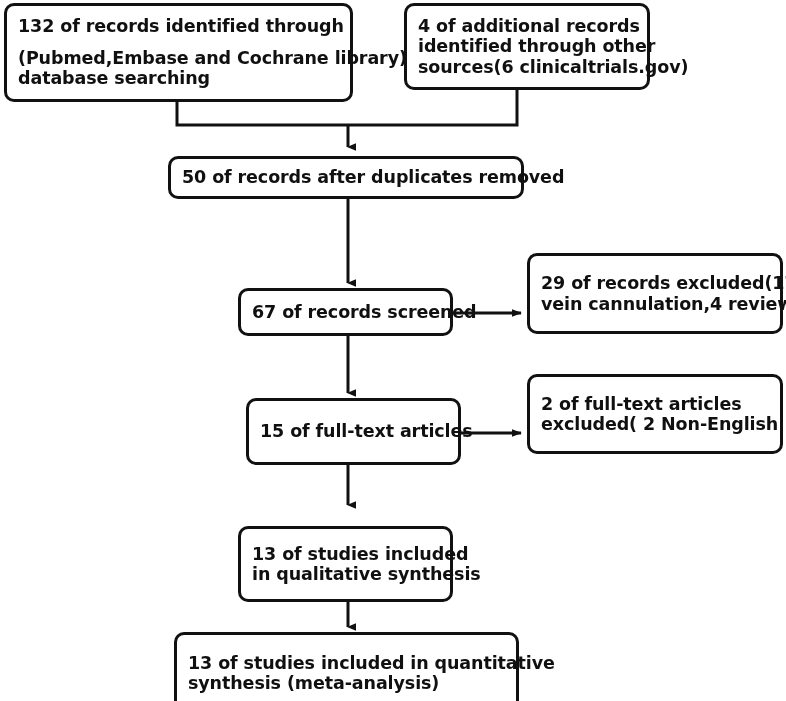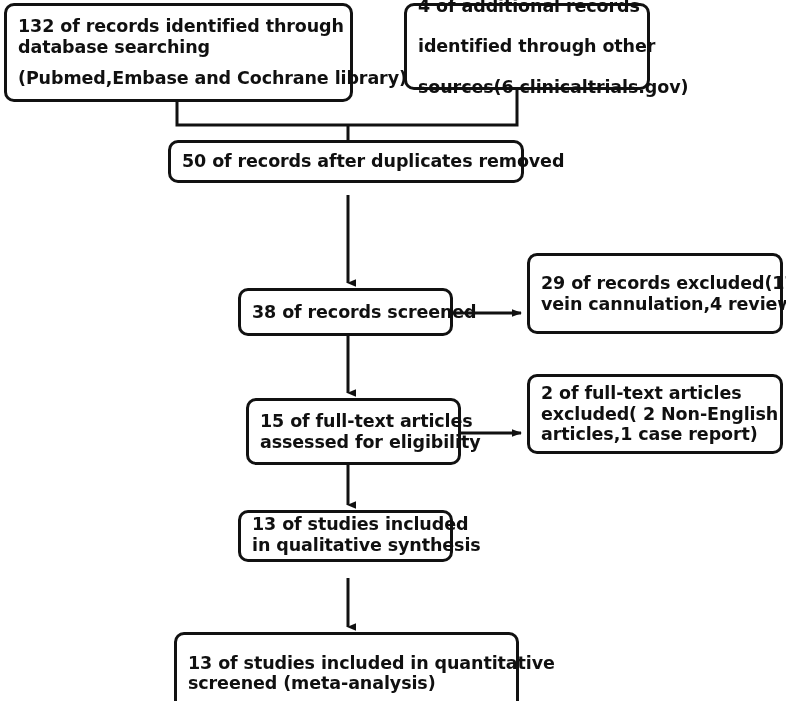--- a/index.html
+++ b/index.html
@@ -45,27 +45,27 @@
     line-height: 1.17;
     letter-spacing: -0.1px;
     white-space: pre;
   }
   .node .line.gap {
     margin-top: 11px;
   }
 
   
   #node-identified-db   { left: 4px;   top: 3px;   width: 349px; height: 99px; }
-  #node-identified-other{ left: 404px; top: 3px;   width: 246px; height: 87px; gap: 20px; }
-  #node-duplicates      { left: 168px; top: 140px; width: 356px; height: 43px; }
+  #node-identified-other{ left: 404px; top: 3px;   width: 246px; height: 87px; }
+  #node-duplicates      { left: 168px; top: 156px; width: 356px; height: 43px; }
   #node-screened        { left: 238px; top: 288px; width: 215px; height: 48px; }
   #node-excluded-screen { left: 527px; top: 253px; width: 256px; height: 81px; }
   #node-fulltext        { left: 246px; top: 398px; width: 215px; height: 67px; }
   #node-excluded-full   { left: 527px; top: 374px; width: 256px; height: 80px; }
-  #node-qualitative     { left: 238px; top: 510px; width: 215px; height: 52px; justify-content: flex-end; }
+  #node-qualitative     { left: 238px; top: 526px; width: 215px; height: 76px; }
   #node-quantitative    { left: 174px; top: 632px; width: 345px; height: 82px; }
 </style>
 </head>
 <body>
 
 <div id="diagram">
 
   <svg id="connector-layer" viewBox="0 0 786 701" width="786" height="701" xmlns="http://www.w3.org/2000/svg">
     <defs>
       <marker id="arrowDown" markerWidth="10" markerHeight="10" refX="5" refY="8" orient="auto" markerUnits="userSpaceOnUse">
@@ -106,57 +106,55 @@
       <line x1="348" y1="465" x2="348" y2="505" stroke="#111111" stroke-width="3" marker-end="url(#arrowDown)"></line>
     </g>
 
     <g>
       <line x1="348" y1="578" x2="348" y2="627" stroke="#111111" stroke-width="3" marker-end="url(#arrowDown)"></line>
     </g>
   </svg>
 
   <div class="node" id="node-identified-db">
     <div class="line">132 of records identified through</div>
+    <div class="line gap">(Pubmed,Embase and Cochrane library)</div>
     <div class="line">database searching</div>
-    <div class="line gap">(Pubmed,Embase and Cochrane library)</div>
   </div>
 
   <div class="node" id="node-identified-other">
     <div class="line">4 of additional records</div>
     <div class="line">identified through other</div>
     <div class="line">sources(6 clinicaltrials.gov)</div>
   </div>
 
   <div class="node" id="node-duplicates">
     <div class="line">50 of records after duplicates removed</div>
   </div>
 
   <div class="node" id="node-screened">
-    <div class="line">38 of records screened</div>
+    <div class="line">67 of records screened</div>
   </div>
 
   <div class="node" id="node-excluded-screen">
     <div class="line">29 of records excluded(17</div>
     <div class="line">vein cannulation,4 review,5</div>
   </div>
 
   <div class="node" id="node-fulltext">
     <div class="line">15 of full-text articles</div>
-    <div class="line">assessed for eligibility</div>
   </div>
 
   <div class="node" id="node-excluded-full">
     <div class="line">2 of full-text articles</div>
     <div class="line">excluded( 2 Non-English</div>
-    <div class="line">articles,1 case report)</div>
   </div>
 
   <div class="node" id="node-qualitative">
     <div class="line">13 of studies included</div>
     <div class="line">in qualitative synthesis</div>
   </div>
 
   <div class="node" id="node-quantitative">
     <div class="line">13 of studies included in quantitative</div>
-    <div class="line">screened (meta-analysis)</div>
+    <div class="line">synthesis (meta-analysis)</div>
   </div>
 
 </div>
 
 </body></html>

